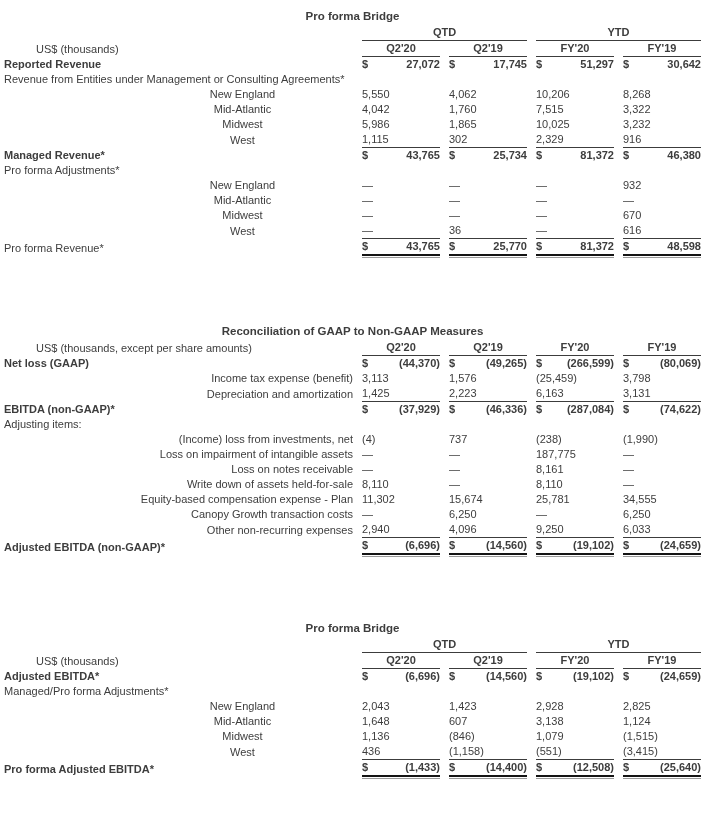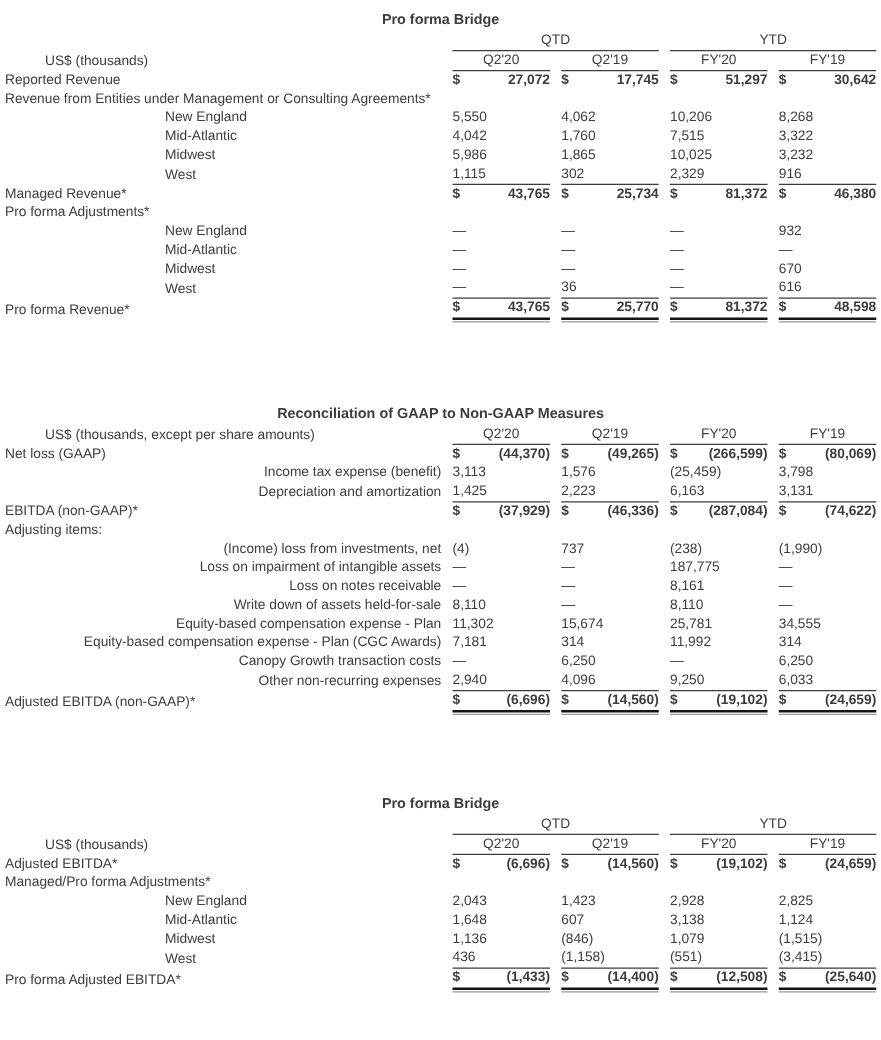--- a/index.html
+++ b/index.html
@@ -38,28 +38,28 @@
     padding: 0;
     font-size: 11px;
     line-height: 15px;
     height: 15px;
     vertical-align: bottom;
     white-space: nowrap;
   }
   td.num { padding-left: 9px; }
   .grp, .colhead {
     text-align: center;
-    font-weight: 400;
+    font-weight: 700;
     border-bottom: 1px solid #3c3c3c;
   }
   .unit { font-weight: 400; margin-left: 32px; }
   .rowlabel { overflow: visible; }
   .ind1 { padding-left: 14px; text-align: right; }
-  .ind2 { padding-left: 128px; }
-  .lbl-b { font-weight: 400; margin-top: 17px; }
+  .ind2 { padding-left: 128px; text-align: center; }
+  .lbl-b { font-weight: 700; margin-top: 17px; }
   .cellbox { display: flex; }
   .cellbox .cur { margin-right: auto; }
   .cellbox .val { text-align: right; }
   .v-b .cur, .v-b .val { font-weight: 700; }
   .val.dash { padding-right: 4px; }
   .rule-bottom .cellbox { border-bottom: 1px solid #3c3c3c; }
   .rule-double .cellbox {
     border-bottom: 2px solid #141414;
     position: relative;
   }
@@ -635,43 +635,20 @@
                 <span class="val">25,781</span>
               </div>
             </td>
             <td class="num">
               <div class="cellbox">
                 <span class="val">34,555</span>
               </div>
             </td>
           </tr>
           <tr>
-            <td class="rowlabel ind1">Equity-based compensation expense - Plan (CGC Awards)</td>
-            <td class="num">
-              <div class="cellbox">
-                <span class="val">7,181</span>
-              </div>
-            </td>
-            <td class="num">
-              <div class="cellbox">
-                <span class="val">314</span>
-              </div>
-            </td>
-            <td class="num">
-              <div class="cellbox">
-                <span class="val">11,992</span>
-              </div>
-            </td>
-            <td class="num">
-              <div class="cellbox">
-                <span class="val">314</span>
-              </div>
-            </td>
-          </tr>
-          <tr>
             <td class="rowlabel ind1">Canopy Growth transaction costs</td>
             <td class="num">
               <div class="cellbox">
                 <span class="val dash">—</span>
               </div>
             </td>
             <td class="num">
               <div class="cellbox">
                 <span class="val">6,250</span>
               </div>

